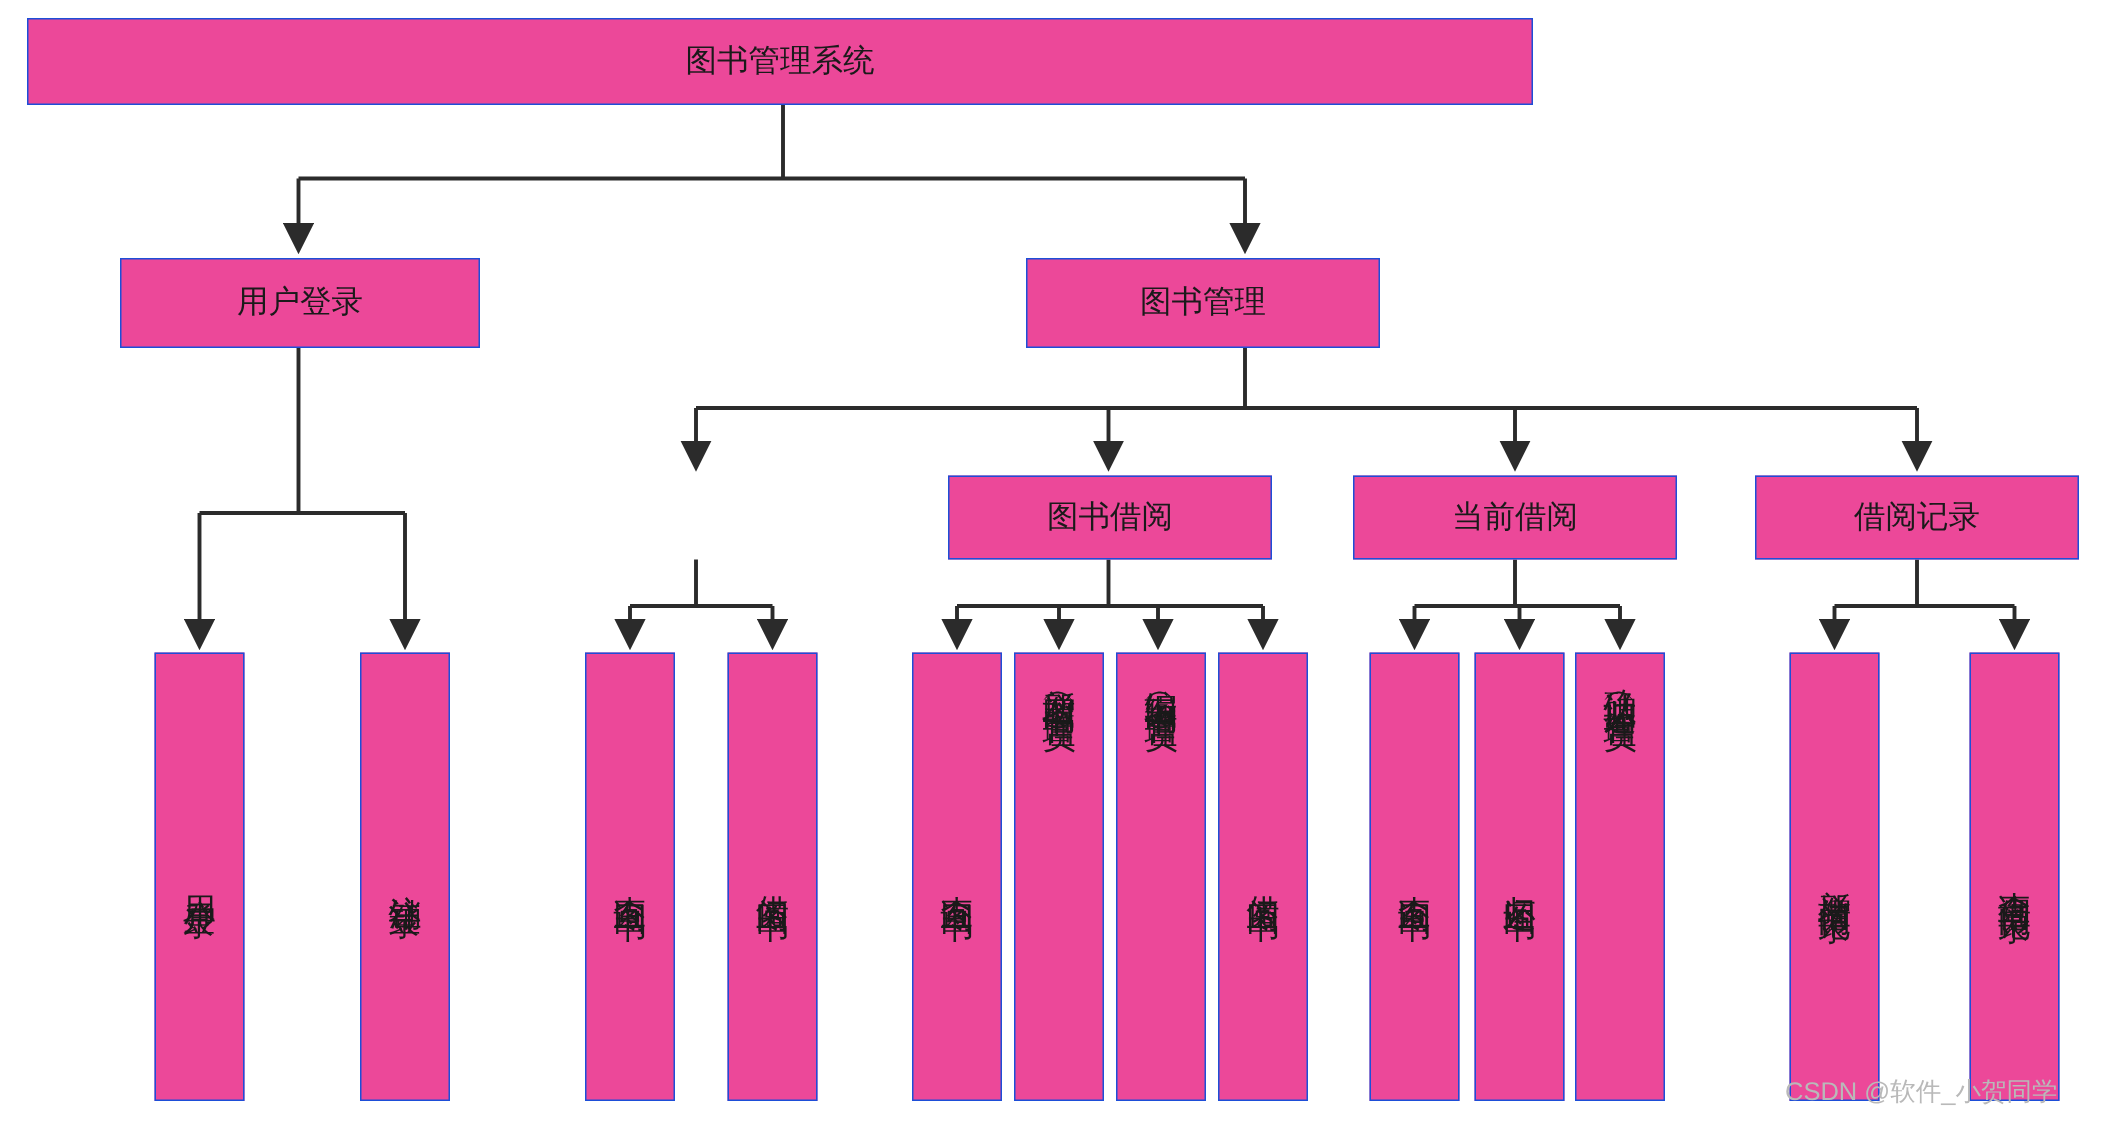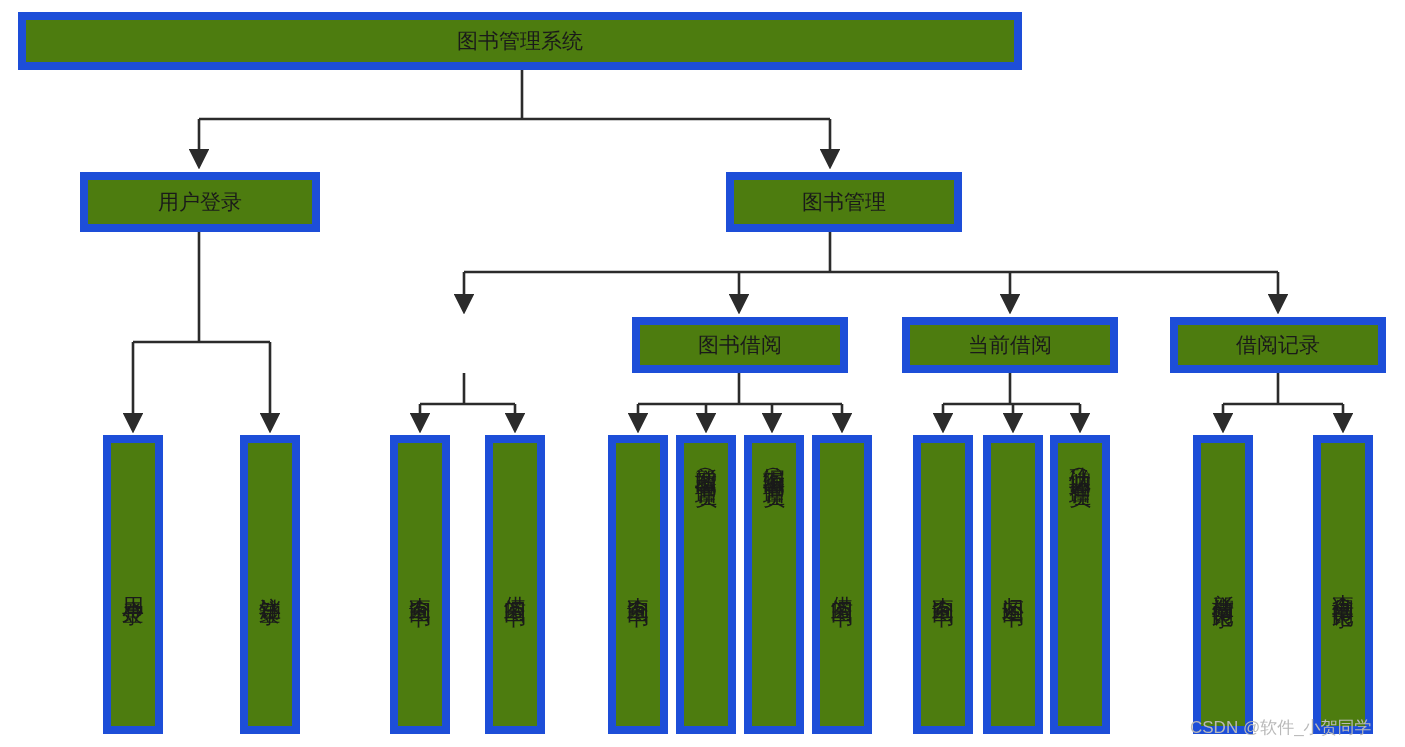--- a/index.html
+++ b/index.html
@@ -22,22 +22,22 @@
     position: absolute;
     left: 0;
     top: 0;
     width: 1405px;
     height: 747px;
     pointer-events: none;
   }
   .node {
     position: absolute;
     box-sizing: border-box;
-    background: #4d7c0f;
-    border: 8px solid #1d4ed8;
+    background: #ec4899;
+    border: 1px solid #1d4ed8;
     display: flex;
     align-items: center;
     justify-content: center;
     color: #1a1a1a;
     z-index: 2;
   }
   .node-label {
     display: block;
     text-align: center;
     line-height: 1.25;
@@ -127,21 +127,21 @@
     </g>
   </svg>
 
   <div class="node horizontal" style="left:18px; top:12px; width:1004px; height:58px;">
     <span class="node-label">图书管理系统</span>
   </div>
 
   <div class="node horizontal" style="left:80px; top:172px; width:240px; height:60px;">
     <span class="node-label">用户登录</span>
   </div>
-  <div class="node horizontal" style="left:726px; top:172px; width:236px; height:60px;">
+  <div class="node horizontal" style="left:684px; top:172px; width:236px; height:60px;">
     <span class="node-label">图书管理</span>
   </div>
 
   <div class="node horizontal" style="left:632px; top:317px; width:216px; height:56px;align-items:center;">
     <span class="node-label">图书借阅</span>
   </div>
   <div class="node horizontal" style="left:1170px; top:317px; width:216px; height:56px;">
     <span class="node-label">借阅记录</span>
   </div>
   <div class="node horizontal" style="left:902px; top:317px; width:216px; height:56px;">

